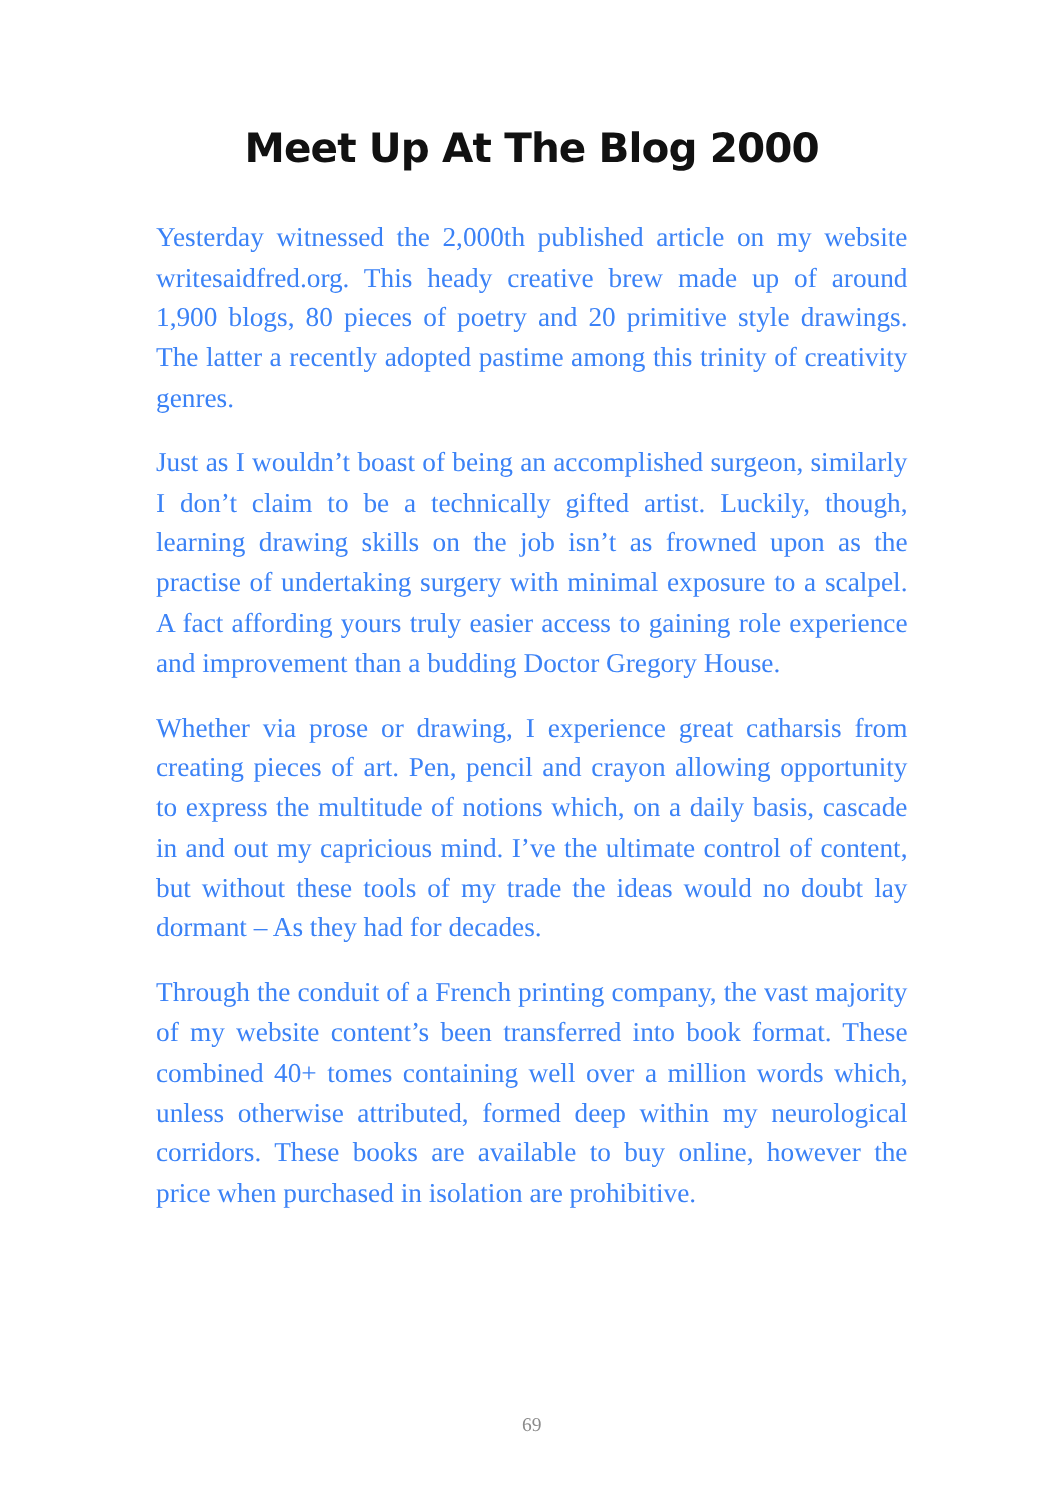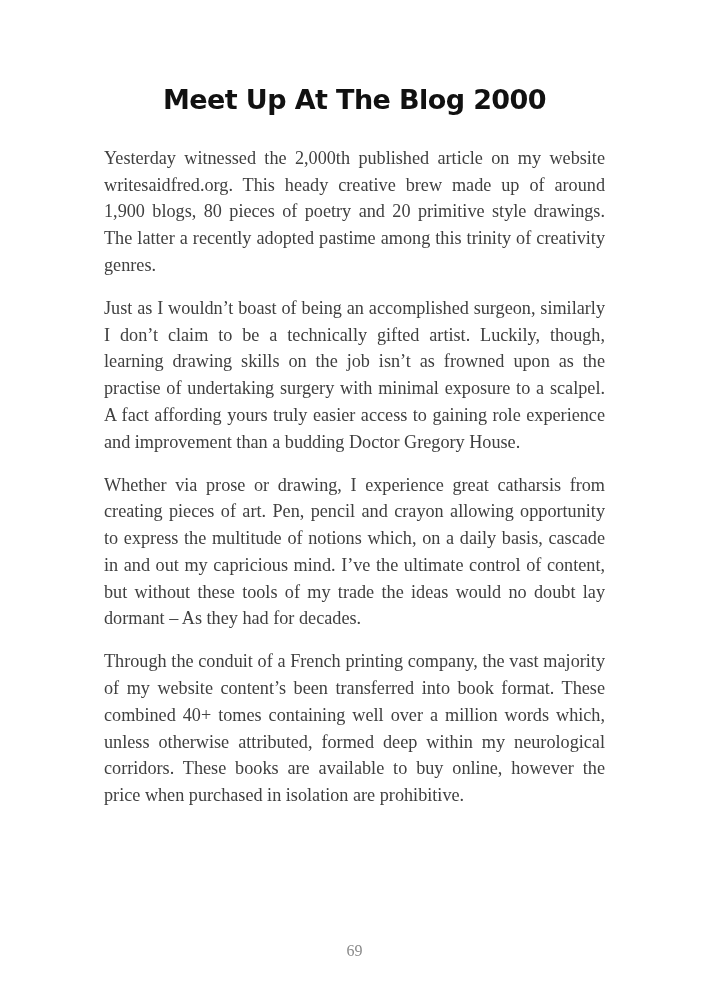--- a/index.html
+++ b/index.html
@@ -38,32 +38,32 @@
     .body-text {
       position: absolute;
       left: 104px;
       top: 145px;
       width: 501px;
     }
     .para {
       font-family: "Liberation Serif", serif;
       font-size: 18.2px;
       line-height: 26.7px;
-      color: #404040;
+      color: #3b82f6;
       text-align: justify;
       margin: 0 0 16.5px 0;
     }
     .page-number {
       position: absolute;
       left: 0;
       top: 942px;
       width: 709px;
       text-align: center;
       font-family: "Liberation Serif", serif;
-      font-size: 16px;
+      font-size: 13px;
       color: #8a8a8a;
     }
   </style>
 </head>
 <body>
 
 <div class="page">
   <h1 class="title">Meet Up At The Blog 2000</h1>
 
   <div class="body-text">

